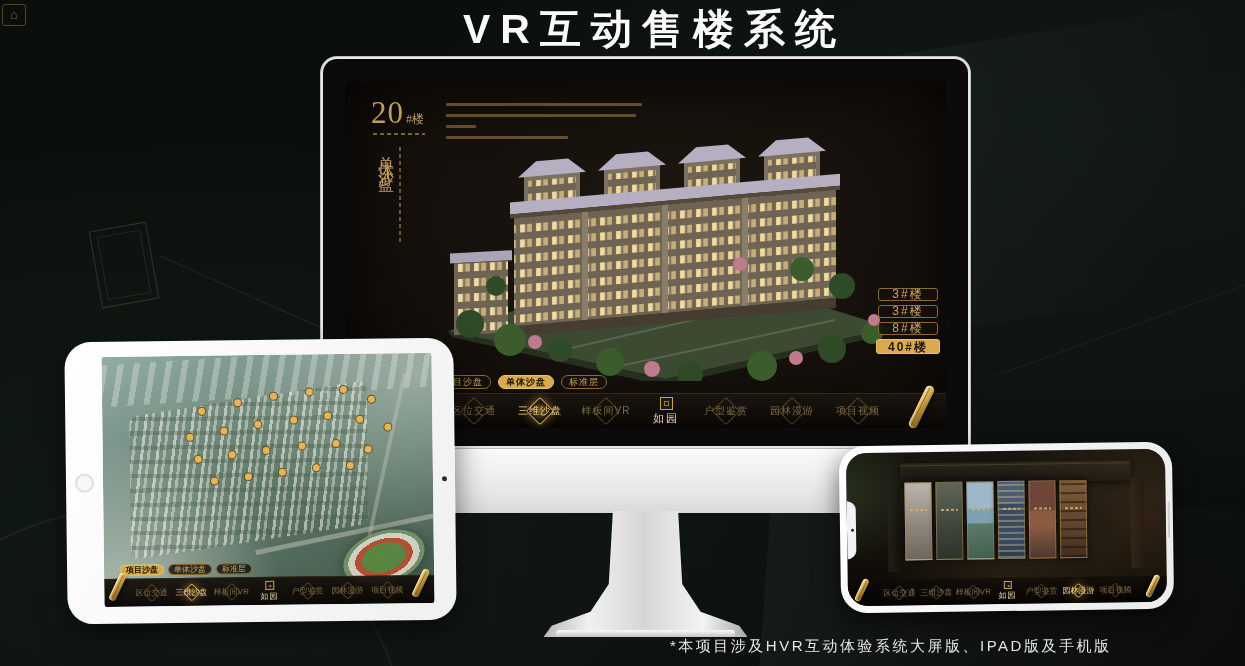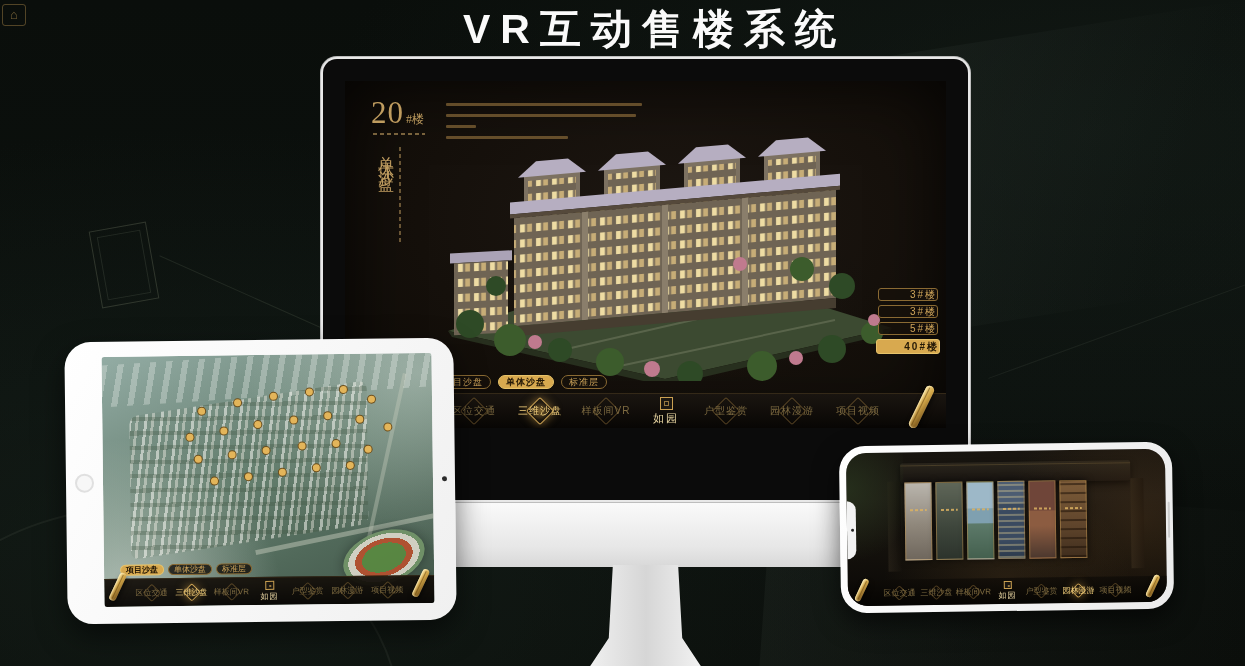--- a/index.html
+++ b/index.html
@@ -51,21 +51,21 @@
     background:radial-gradient(circle, rgba(216,169,79,.55), rgba(216,169,79,.06) 70%);
     box-shadow:0 0 10px rgba(216,169,79,.55); }
   .nav-item.active .nav-label { color:#f2cf7c; }
   .nav-logo { display:flex; flex-direction:column; align-items:center; justify-content:center; gap:1px; min-width:54px; }
   .seal { width:13px; height:13px; border:1px solid #caa052; background:#1c1812; position:relative; }
   .seal::after { content:''; position:absolute; inset:3px; border:1px solid rgba(202,160,82,.7); }
   .logo-text { font-family:"Liberation Serif", serif; font-size:11px; color:#e8d5a2; letter-spacing:2px; white-space:nowrap; }
 
   
   .monitor { position:absolute; left:323px; top:59px; z-index:1; }
-  .bezel { width:645px; height:441px; background:#0b0b0b; border-radius:14px 14px 2px 2px;
+  .bezel { width:645px; height:387px; background:#0b0b0b; border-radius:14px 14px 2px 2px;
     box-shadow:0 0 0 2px #e8e8e8, 0 0 0 3px #bdbdbd; position:relative;text-decoration:underline; }
   .m-content { position:absolute; left:22px; top:22px; width:601px; height:347px; overflow:hidden;
     background:radial-gradient(ellipse at 55% 40%, #1d1712 0%, #15100b 55%, #0e0b07 100%);
     box-shadow:inset 0 0 70px rgba(0,0,0,.75); }
   .chin { width:645px; height:67px; background:linear-gradient(#fbfbfb,#e7e7e7 70%,#d8d8d8);
     border-radius:0 0 6px 6px; box-shadow:inset 0 1px 0 #fff; }
   .stand { position:relative; width:204px; height:126px; margin:0 auto; margin-top:-2px;
     background:linear-gradient(90deg,#b9b9b9,#f0f0f0 22%,#d6d6d6 50%,#f3f3f3 78%,#a8a8a8);
     clip-path:polygon(34% 0, 66% 0, 68% 58%, 77% 80%, 96% 91%, 100% 100%, 0 100%, 4% 91%, 23% 80%, 32% 58%); }
   .stand::after { content:''; position:absolute; left:6%; bottom:0; width:88%; height:7px;
@@ -80,21 +80,21 @@
   .m-subtitle { position:absolute; left:30px; top:62px; writing-mode:vertical-rl; text-orientation:upright;
     font-family:"Liberation Serif", serif; font-size:16px; letter-spacing:7px; color:#bf9c5f; }
   .m-subtitle-en { position:absolute; left:54px; top:66px; width:2px; height:96px;
     background:repeating-linear-gradient(180deg, rgba(191,156,95,.5) 0 4px, transparent 4px 7px); }
   .m-desc { position:absolute; left:101px; top:22px; }
   .m-desc .dline { height:3px; margin-bottom:8px; background:rgba(168,130,70,.55); border-radius:1px; }
   .m-building { position:absolute; left:95px; top:55px; width:460px; height:245px; }
 
   .floor-btns { position:absolute; left:531px; top:207px; display:flex; flex-direction:column; gap:4px; align-items:center; }
   .floor-btn { width:60px; height:13px; border:1px solid #8a6a33; border-radius:3px;
-    background:rgba(22,17,11,.85); color:#cfa55a; font-size:10px; line-height:11px; text-align:right;
+    background:rgba(22,17,11,.85); color:#cfa55a; font-size:12px; line-height:11px; text-align:center;
     letter-spacing:2px; cursor:pointer; }
   .floor-btn.active { width:64px; height:15px; background:#d8a94f; border-color:#e7c36a;
     color:#241806; font-weight:bold; line-height:14px; }
 
   .sub-tabs { position:absolute; left:90px; top:294px; display:flex; gap:7px; }
   .sub-tab { height:14px; padding:0 7px; border:1px solid #8a6a33; border-radius:7px;
     background:rgba(22,17,11,.85); color:#cfa55a; font-size:9px; line-height:12px; letter-spacing:1px; cursor:pointer; }
   .sub-tab.active { background:#d8a94f; border-color:#e7c36a; color:#241806; font-weight:bold; }
 
   .m-nav { position:absolute; left:0; right:0; bottom:0; height:35px;
@@ -314,21 +314,21 @@
           <circle cx="95" cy="206" r="7" fill="#c07a8e"></circle>
           <circle cx="212" cy="233" r="8" fill="#c07a8e"></circle>
           <circle cx="356" cy="222" r="7" fill="#c07a8e"></circle>
           <circle cx="434" cy="184" r="6" fill="#c07a8e"></circle>
           <circle cx="300" cy="128" r="7" fill="#c07a8e"></circle>
         </svg>
 
         <div class="floor-btns">
           <div class="floor-btn">3#楼</div>
           <div class="floor-btn">3#楼</div>
-          <div class="floor-btn">5#楼</div>
+          <div class="floor-btn">8#楼</div>
           <div class="floor-btn active">40#楼</div>
         </div>
 
         <div class="sub-tabs">
           <div class="sub-tab">项目沙盘</div>
           <div class="sub-tab active">单体沙盘</div>
           <div class="sub-tab">标准层</div>
         </div>
 
         <div class="m-nav">
@@ -469,14 +469,15 @@
           <span class="diamond"></span>
           <span class="nav-label">项目视频</span>
         </div>
       </div>
       <span class="scroll p-scroll-l"></span>
       <span class="scroll p-scroll-r"></span>
       <div class="p-notch"></div>
     </div>
   </div>
 
+  <div class="footnote">*本项目涉及HVR互动体验系统大屏版、IPAD版及手机版</div>
 
 </div>
 
 </body></html>

